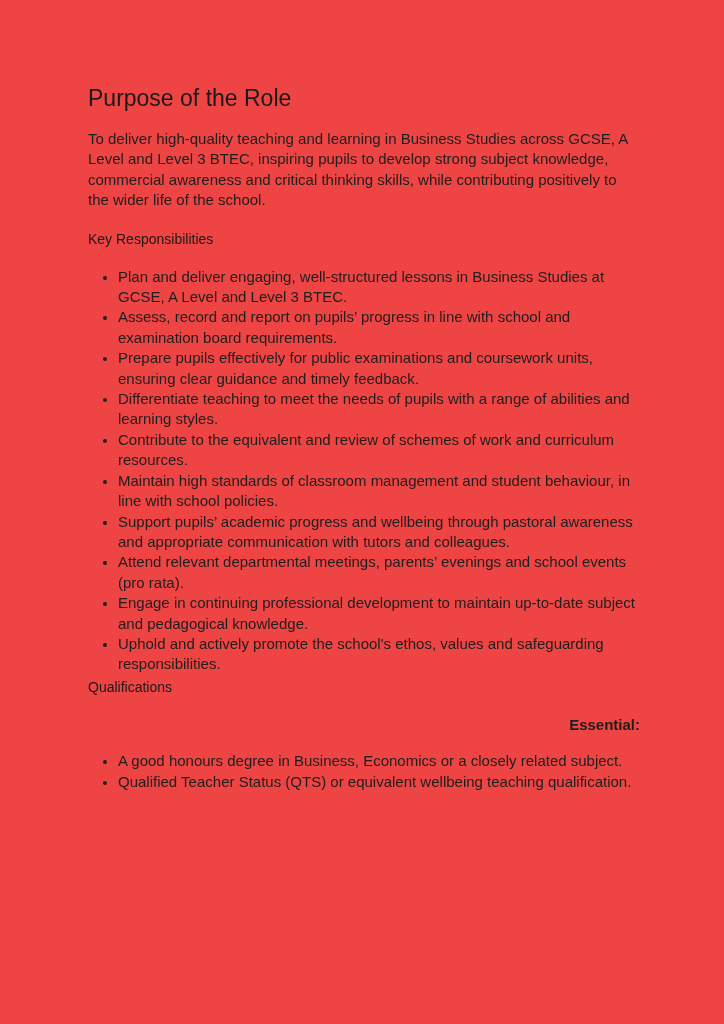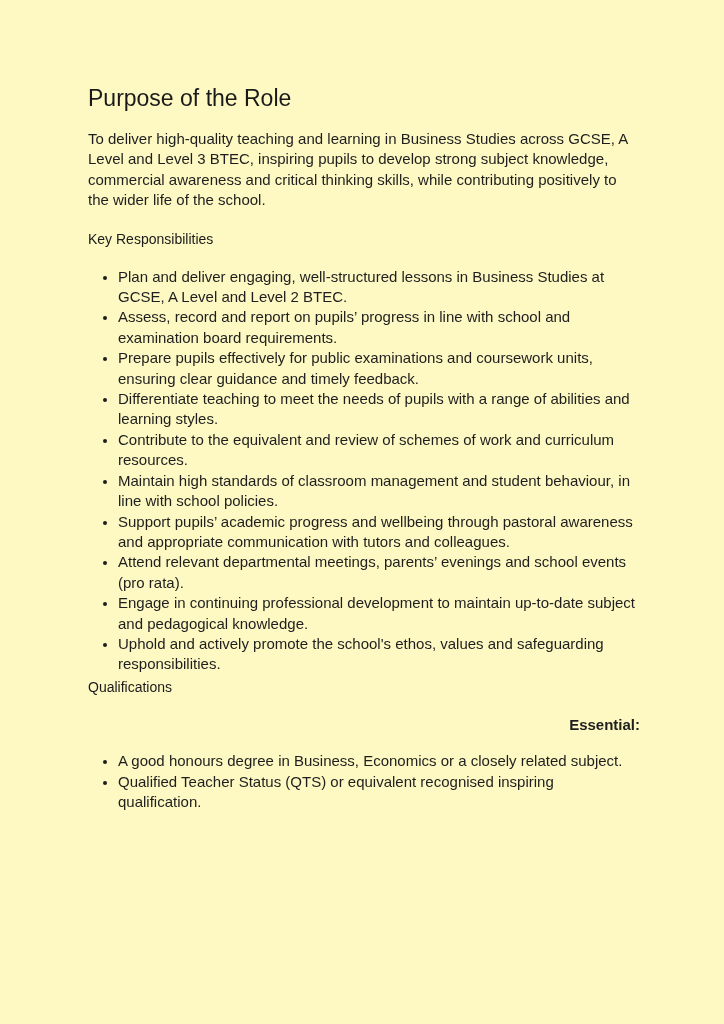--- a/index.html
+++ b/index.html
@@ -6,21 +6,21 @@
     margin: 0;
     padding: 0;
     background: #fdfdfd;
   }
   .page {
     position: relative;
     width: 724px;
     height: 1024px;
     box-sizing: border-box;
     padding: 83px 84px 40px 88px;
-    background: #fef9c3;
+    background: #ef4444;
     color: #1e1e1e;
     font-family: "Liberation Sans", "DejaVu Sans", sans-serif;
     overflow: hidden;
   }
   .h-large {
     font-size: 23px;
     font-weight: 400;
     line-height: 30px;
     margin: 0 0 16px 0;
     color: #1a1a1a;
@@ -70,35 +70,35 @@
 
 <div class="page">
 
   <h2 class="h-large">Purpose of the Role</h2>
 
   <p class="body-text">To deliver high-quality teaching and learning in Business Studies across GCSE, A Level and Level 3 BTEC, inspiring pupils to develop strong subject knowledge, commercial awareness and critical thinking skills, while contributing positively to the wider life of the school.</p>
 
   <h3 class="h-sub">Key Responsibilities</h3>
 
   <ul class="doc-list">
-    <li>Plan and deliver engaging, well-structured lessons in Business Studies at GCSE, A Level and Level 2 BTEC.</li>
+    <li>Plan and deliver engaging, well-structured lessons in Business Studies at GCSE, A Level and Level 3 BTEC.</li>
     <li>Assess, record and report on pupils’ progress in line with school and examination board requirements.</li>
     <li>Prepare pupils effectively for public examinations and coursework units, ensuring clear guidance and timely feedback.</li>
     <li>Differentiate teaching to meet the needs of pupils with a range of abilities and learning styles.</li>
     <li>Contribute to the equivalent and review of schemes of work and curriculum resources.</li>
     <li>Maintain high standards of classroom management and student behaviour, in line with school policies.</li>
     <li>Support pupils’ academic progress and wellbeing through pastoral awareness and appropriate communication with tutors and colleagues.</li>
     <li>Attend relevant departmental meetings, parents’ evenings and school events (pro rata).</li>
     <li>Engage in continuing professional development to maintain up-to-date subject and pedagogical knowledge.</li>
     <li>Uphold and actively promote the school's ethos, values and safeguarding responsibilities.</li>
   </ul>
 
 
   <h3 class="h-sub tight">Qualifications</h3>
 
   <p class="bold-label">Essential:</p>
 
   <ul class="doc-list">
     <li>A good honours degree in Business, Economics or a closely related subject.</li>
-    <li>Qualified Teacher Status (QTS) or equivalent recognised inspiring qualification.</li>
+    <li>Qualified Teacher Status (QTS) or equivalent wellbeing teaching qualification.</li>
   </ul>
 
 </div>
 
 </body></html>

